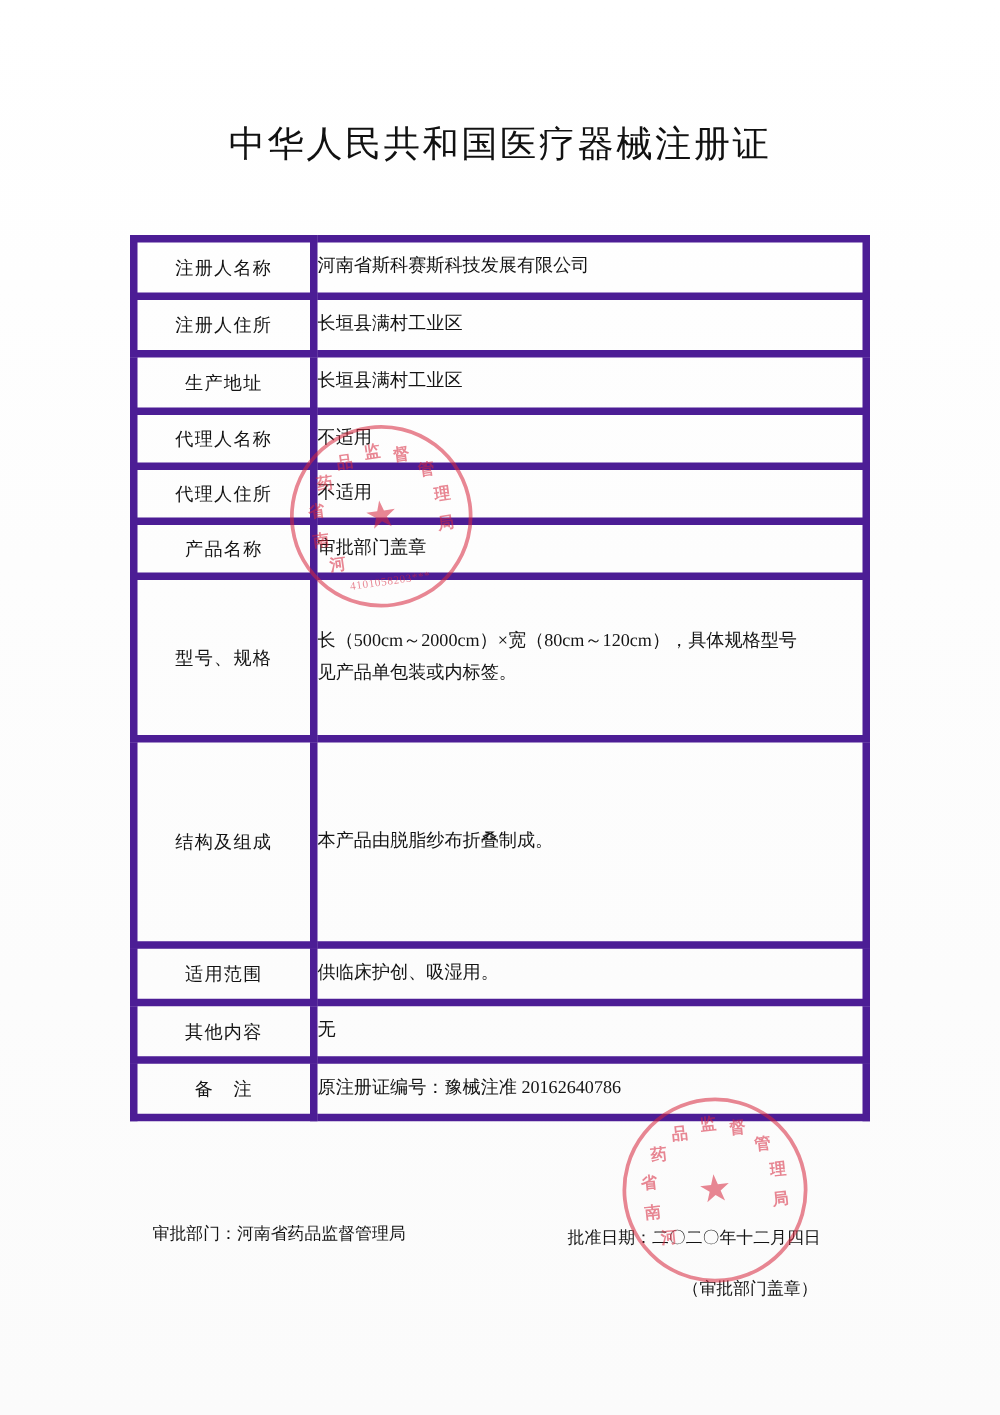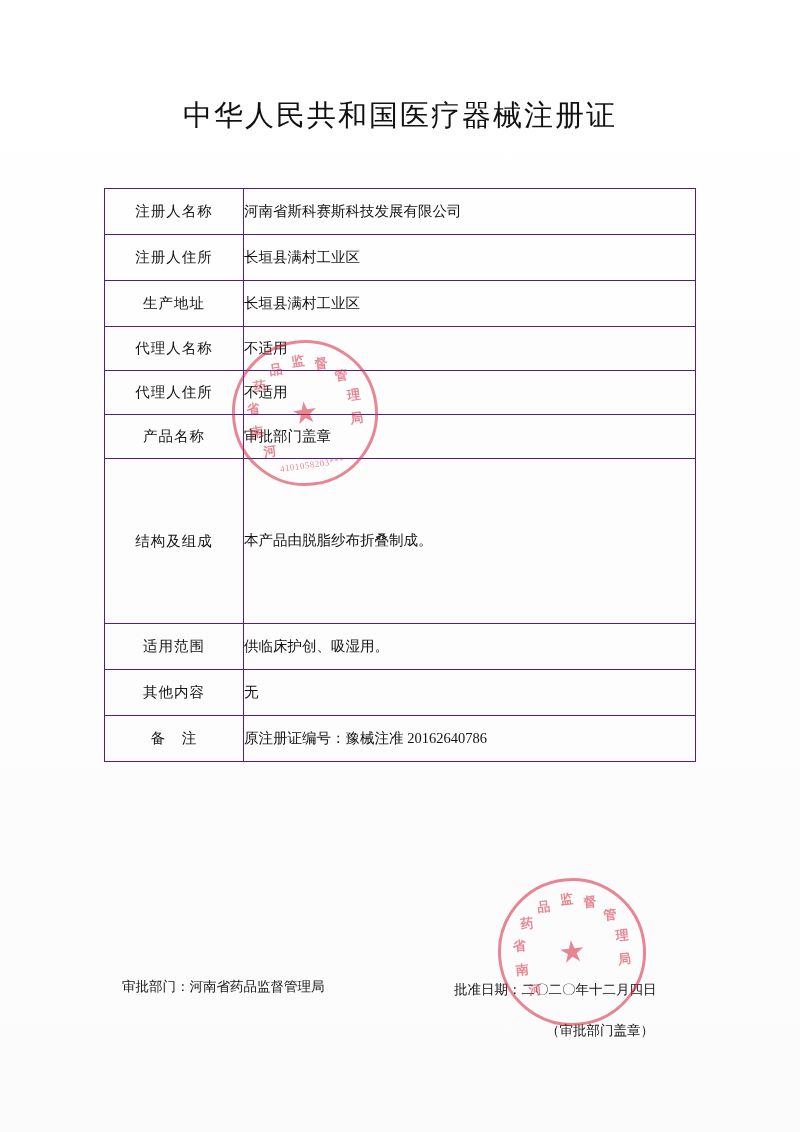--- a/index.html
+++ b/index.html
@@ -54,21 +54,21 @@
 
   table.cert {
     position: absolute;
     top: 188px;
     left: 104px;
     width: 592px;
     border-collapse: collapse;
     table-layout: fixed;
   }
   table.cert td {
-    border: 1px solid #4c1d95;
+    border: 6px solid #4c1d95;
     vertical-align: middle;
     font-size: 14.5px;
     color: #141414;
     padding: 0;
   }
   td.label {
     width: 138px;
     text-align: center;
     letter-spacing: 1px;
     padding: 0 4px;
@@ -202,20 +202,27 @@
       <td class="label">代理人名称</td>
       <td class="value">不适用</td>
     </tr>
     <tr class="r-h44">
       <td class="label">代理人住所</td>
       <td class="value">不适用</td>
     </tr>
     <tr class="r-h44">
       <td class="label">产品名称</td>
       <td class="value">审批部门盖章</td>
+    </tr>
+    <tr class="r-h130">
+      <td class="label">型号、规格</td>
+      <td class="value">
+        <span class="multi">长（500cm～2000cm）×宽（80cm～120cm），具体规格型号</span>
+        <span class="multi">见产品单包装或内标签。</span>
+      </td>
     </tr>
     <tr class="r-h165">
       <td class="label">结构及组成</td>
       <td class="value">本产品由脱脂纱布折叠制成。</td>
     </tr>
     <tr class="r-h46">
       <td class="label">适用范围</td>
       <td class="value">供临床护创、吸湿用。</td>
     </tr>
     <tr class="r-h46">

